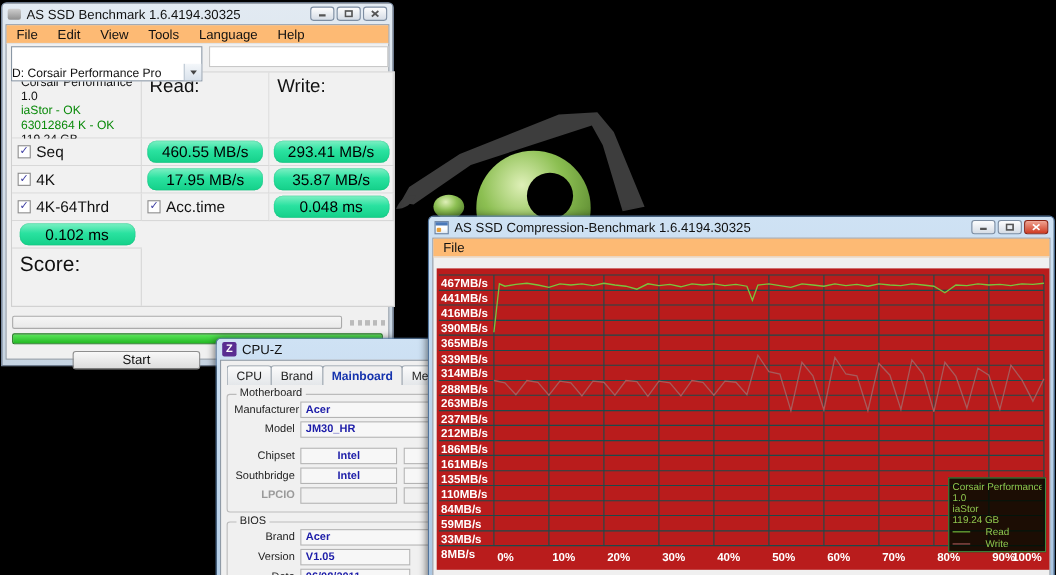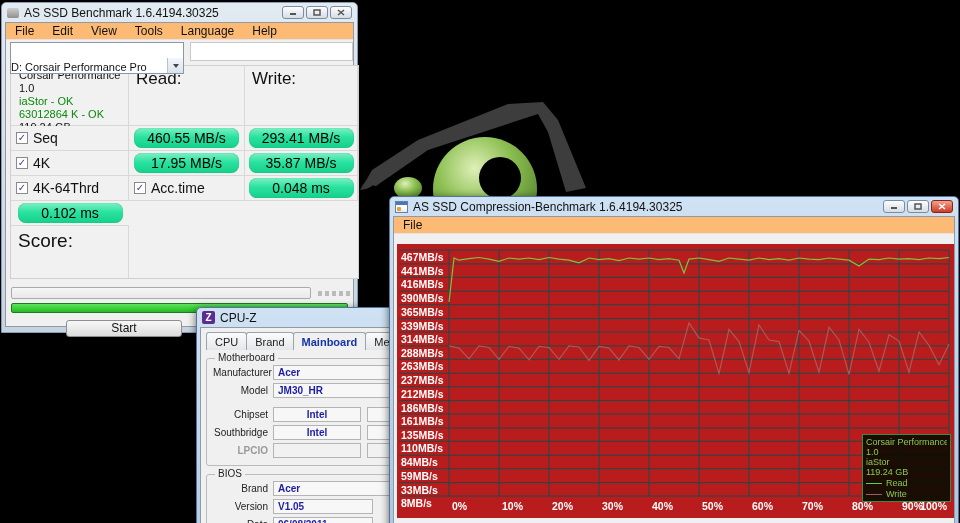--- a/index.html
+++ b/index.html
@@ -91,21 +91,21 @@
   #compression { left:389px; top:196px; width:570px; height:345px; z-index:4; }
   #compression .win-content { height:319px; }
   .comp-icon { width:13px; height:12px; border:1px solid #6a82a2; background:linear-gradient(#fff 60%,#dfe8f2);
                position:relative; }
   .comp-icon:before { content:""; position:absolute; left:0; top:0; right:0; height:3px; background:#4a78b8; }
   .comp-icon:after { content:""; position:absolute; left:1px; top:5px; width:4px; height:4px; background:#e8a03a; border-radius:1px; }
   .chart-wrap { position:relative; margin:10px 3px 0 3px; width:557px; height:274px; background:#b91c1c; }
   .legend-box { position:absolute; right:3px; bottom:16px; width:89px; border:1px solid #3f8a3f;
                 background:rgba(0,10,0,.85); color:#8fc64e; font-size:9px; line-height:10px; padding:2px 3px; }
   .legend-line { white-space:nowrap; overflow:hidden; }
-  .legend-entry { display:flex; align-items:center; gap:4px; margin-top:1px; }
+  .legend-entry { display:flex; align-items:center; gap:14px; margin-top:1px; }
   .legend-swatch { width:16px; height:0; border-top:1px solid; }
   .comp-btn-row { margin-top:6px; position:relative; height:24px; }
   .comp-btn { position:absolute; top:0; width:102px; height:21px; border:1px solid #8e8e8e;
               background:linear-gradient(#f8f8f8,#dcdcdc); font-size:12px; text-align:center; line-height:19px; color:#111; }
   .comp-btn.disabled { color:#9a9a9a; }
 </style>
 </head>
 <body>
 
 <svg id="desktop-logo" width="262" height="106" viewBox="0 0 262 106">

